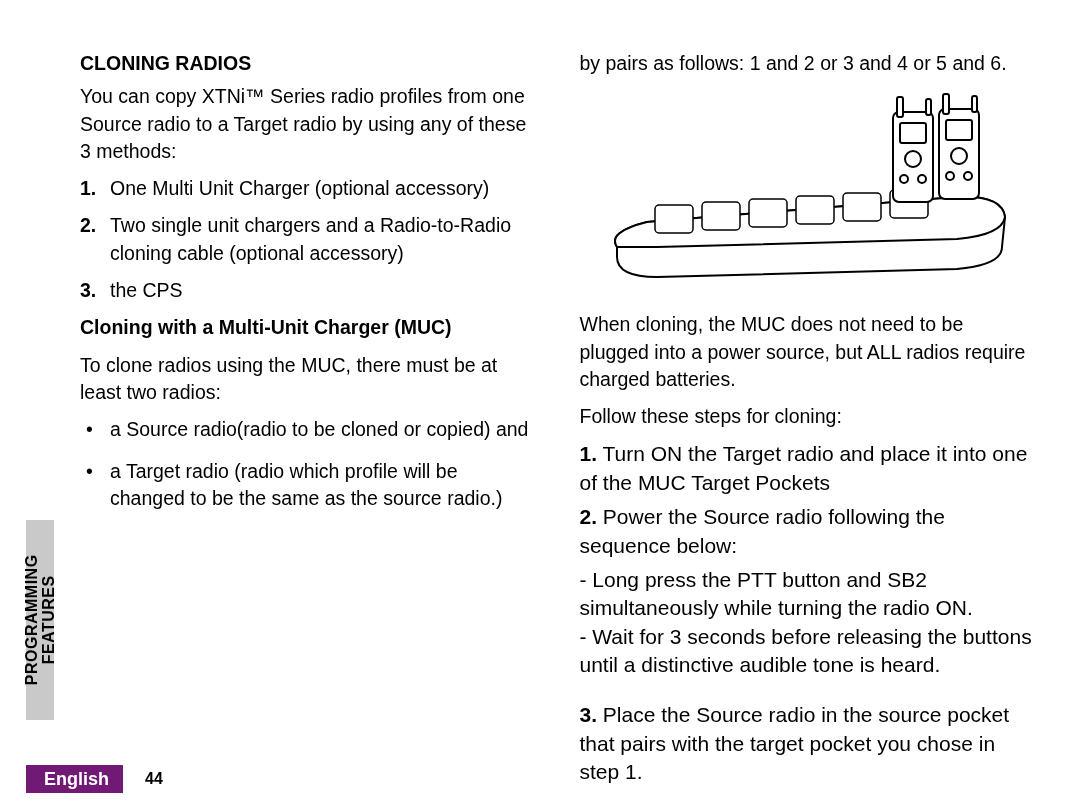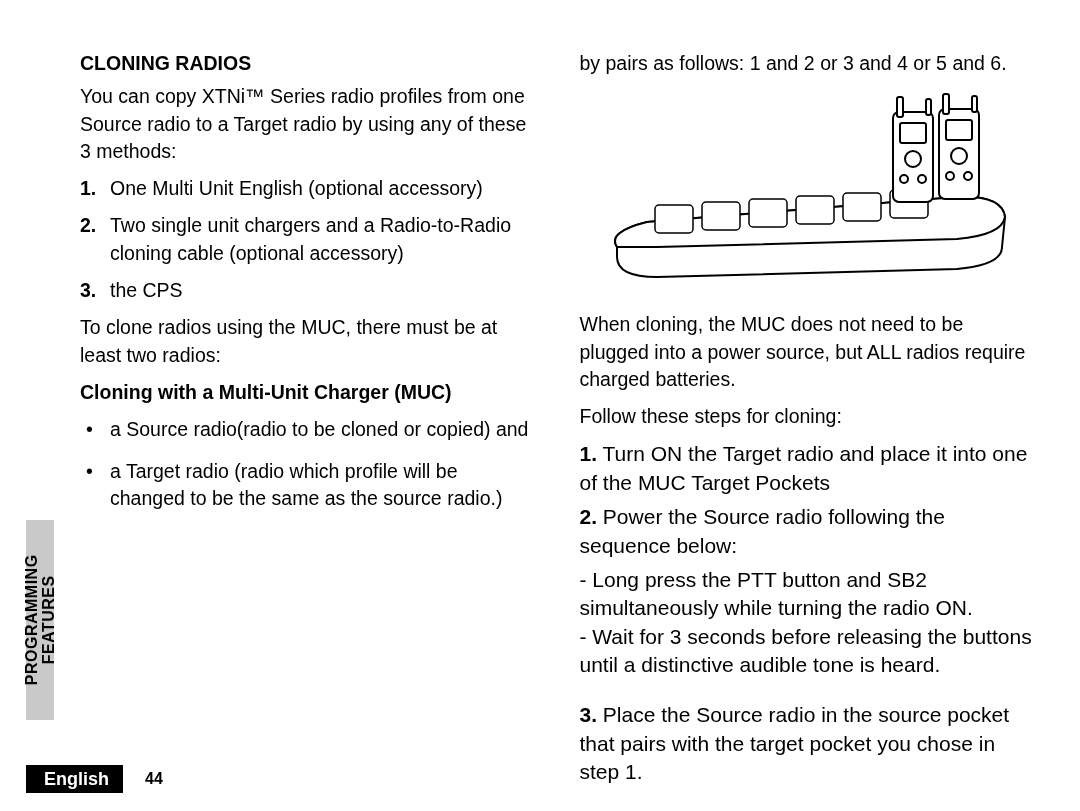--- a/index.html
+++ b/index.html
@@ -69,21 +69,21 @@
   }
   .footer-bar {
     position: absolute;
     left: 26px;
     bottom: 18px;
     height: 28px;
     display: flex;
     align-items: center;
   }
   .footer-bar .lang {
-    background: #000000;
+    background: #701a75;
     color: #fff;
     font-weight: bold;
     font-size: 18px;
     padding: 4px 14px 4px 18px;
     height: 28px;
     display: flex;
     align-items: center;
   }
   .footer-bar .pagenum {
     font-weight: bold;
@@ -106,34 +106,34 @@
 
   <div class="columns">
 
     <div class="col col-left">
       <h2 class="section-heading">CLONING RADIOS</h2>
       <p class="para">You can copy XTNi™ Series radio profiles from one Source radio to a Target radio by using any of these 3 methods:</p>
 
       <ol class="methods">
         <li>
           <span class="num">1.</span>
-          <span class="txt">One Multi Unit English (optional accessory)</span>
+          <span class="txt">One Multi Unit Charger (optional accessory)</span>
         </li>
         <li>
           <span class="num">2.</span>
           <span class="txt">Two single unit chargers and a Radio-to-Radio cloning cable (optional accessory)</span>
         </li>
         <li>
           <span class="num">3.</span>
           <span class="txt">the CPS</span>
         </li>
       </ol>
 
+      <p class="para bold">Cloning with a Multi-Unit Charger (MUC)</p>
       <p class="para">To clone radios using the MUC, there must be at least two radios:</p>
-      <p class="para bold">Cloning with a Multi-Unit Charger (MUC)</p>
 
       <ul class="bullets">
         <li>
           <span class="dot">•</span>
           <span class="txt">a Source radio(radio to be cloned or copied) and</span>
         </li>
         <li>
           <span class="dot">•</span>
           <span class="txt">a Target radio (radio which profile will be changed to be the same as the source radio.)</span>
         </li>

